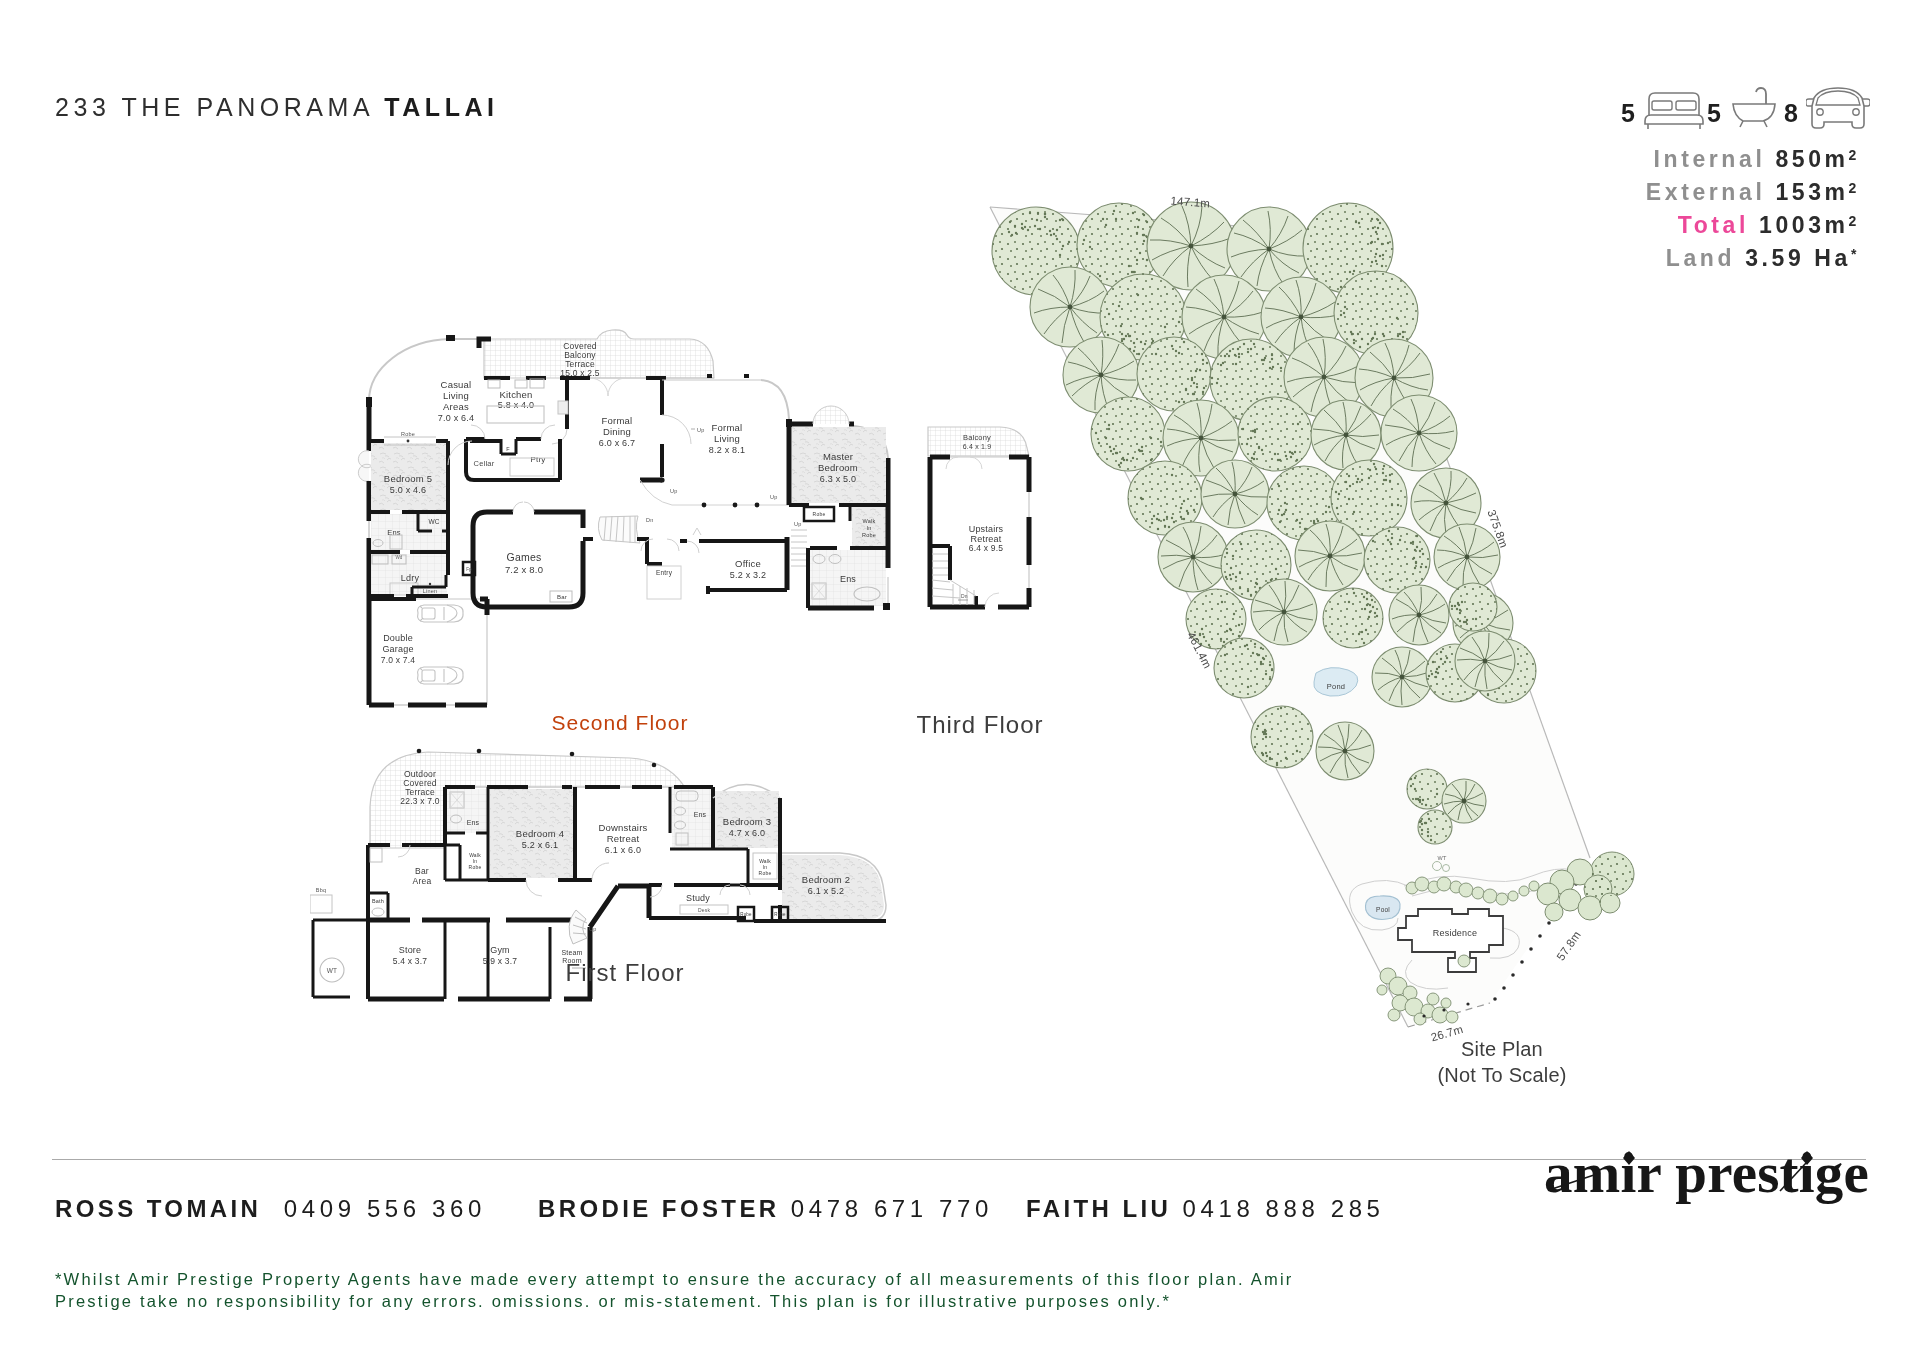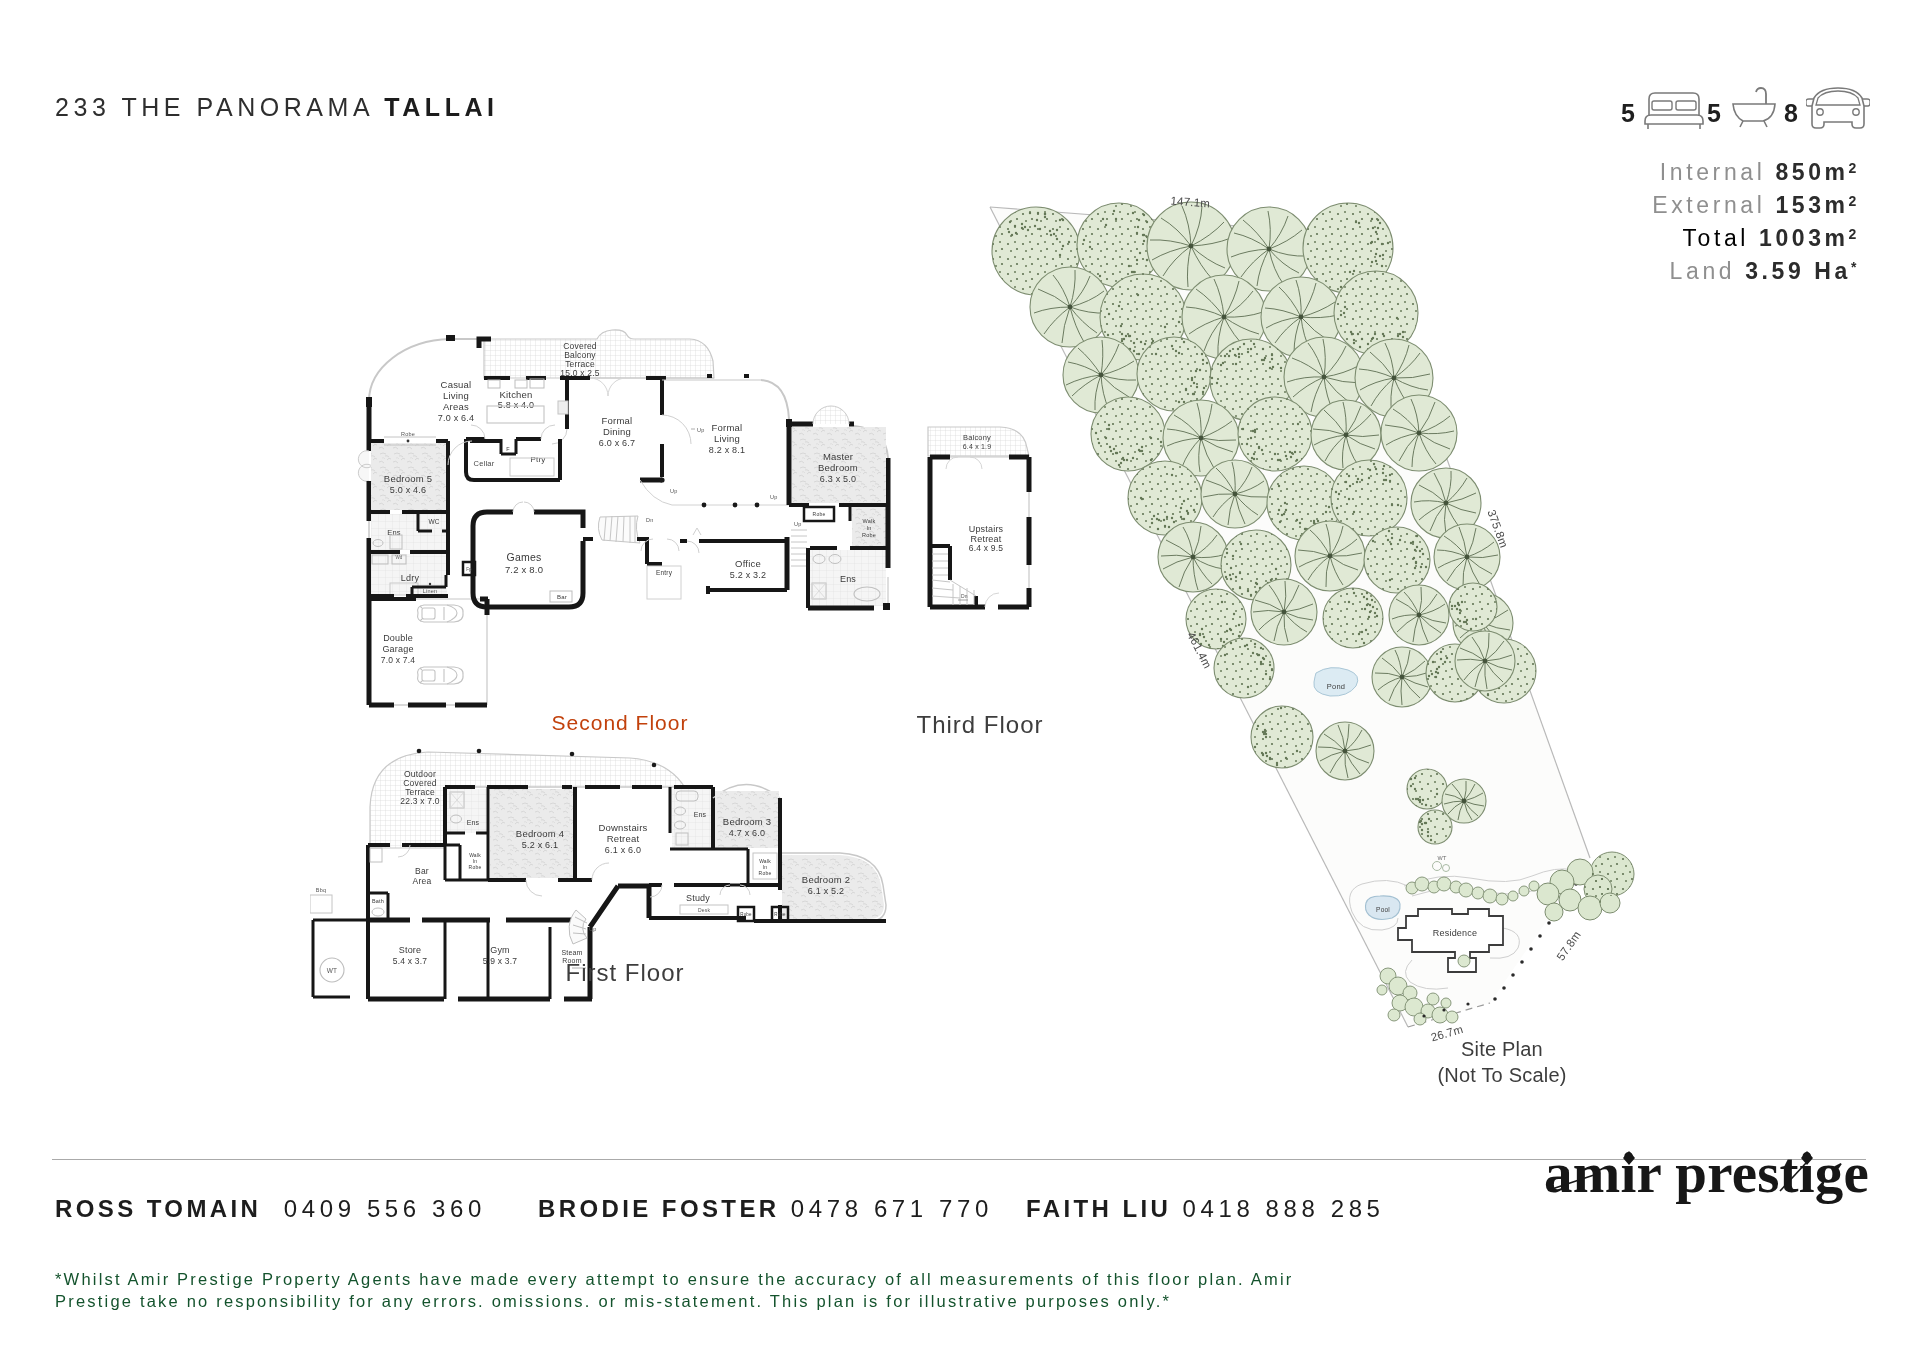--- a/index.html
+++ b/index.html
@@ -37,24 +37,24 @@
 <div class="abs" style="left:1784px;top:99px;font-size:25px;font-weight:bold;color:#1f1f1f;">8</div>
 
 <svg class="abs" style="left:1806px;top:84px;" width="64" height="50" viewBox="0 0 64 50">
  <path d="M8 14 Q14 4 32 4 Q50 4 56 14 L58 22 L58 40 Q58 44 54 44 L50 44 Q46 44 46 40 L46 38 L18 38 L18 40 Q18 44 14 44 L10 44 Q6 44 6 40 L6 22 Z" fill="none" stroke="#7a7a7a" stroke-width="1.6"></path>
  <path d="M12 14 Q18 7 32 7 Q46 7 52 14 L54 21 L10 21 Z" fill="none" stroke="#7a7a7a" stroke-width="1.3"></path>
  <circle cx="14" cy="28" r="3.2" fill="none" stroke="#7a7a7a" stroke-width="1.4"></circle>
  <circle cx="50" cy="28" r="3.2" fill="none" stroke="#7a7a7a" stroke-width="1.4"></circle>
  <path d="M6 22 L2 22 Q0 22 0 19 L0 17 Q0 15 3 15 L8 15 M58 22 L62 22 Q64 22 64 19 L64 17 Q64 15 61 15 L56 15" fill="none" stroke="#7a7a7a" stroke-width="1.3"></path>
 </svg>
 
-<div class="abs" style="left:1360px;top:154px;width:500px;text-align:right;font-size:23px;letter-spacing:3.6px;color:#2c2c2c;line-height:29px;white-space:nowrap;">
+<div class="abs" style="left:1360px;top:141px;width:500px;text-align:right;font-size:23px;letter-spacing:3.6px;color:#2c2c2c;line-height:29px;white-space:nowrap;font-weight:bold;">
 <div><span style="color:#8f8f8f;">Internal </span><b>850m</b><b style="font-size:14px;vertical-align:7px;">2</b></div>
 <div><span style="color:#8f8f8f;">External </span><b>153m</b><b style="font-size:14px;vertical-align:7px;">2</b></div>
-<div><span style="color:#000000;margin-top:32px;">Total </span><b>1003m</b><b style="font-size:14px;vertical-align:7px;">2</b></div>
+<div><span style="color:#ec4899;margin-top:32px;">Total </span><b>1003m</b><b style="font-size:14px;vertical-align:7px;">2</b></div>
 <div><span style="color:#8f8f8f;text-align:center;">Land </span><b>3.59 Ha</b><b style="font-size:14px;vertical-align:7px;">*</b></div>
 </div>
 
 <svg width="0" height="0" style="position:absolute;">
 <defs>
  <pattern id="hatch" width="5" height="5" patternUnits="userSpaceOnUse">
    <rect width="5" height="5" fill="#ffffff"></rect>
    <path d="M0 0H5 M0 0V5" stroke="#d6d6d6" stroke-width="0.7"></path>
  </pattern>
  <pattern id="carpet" width="14" height="14" patternUnits="userSpaceOnUse">

